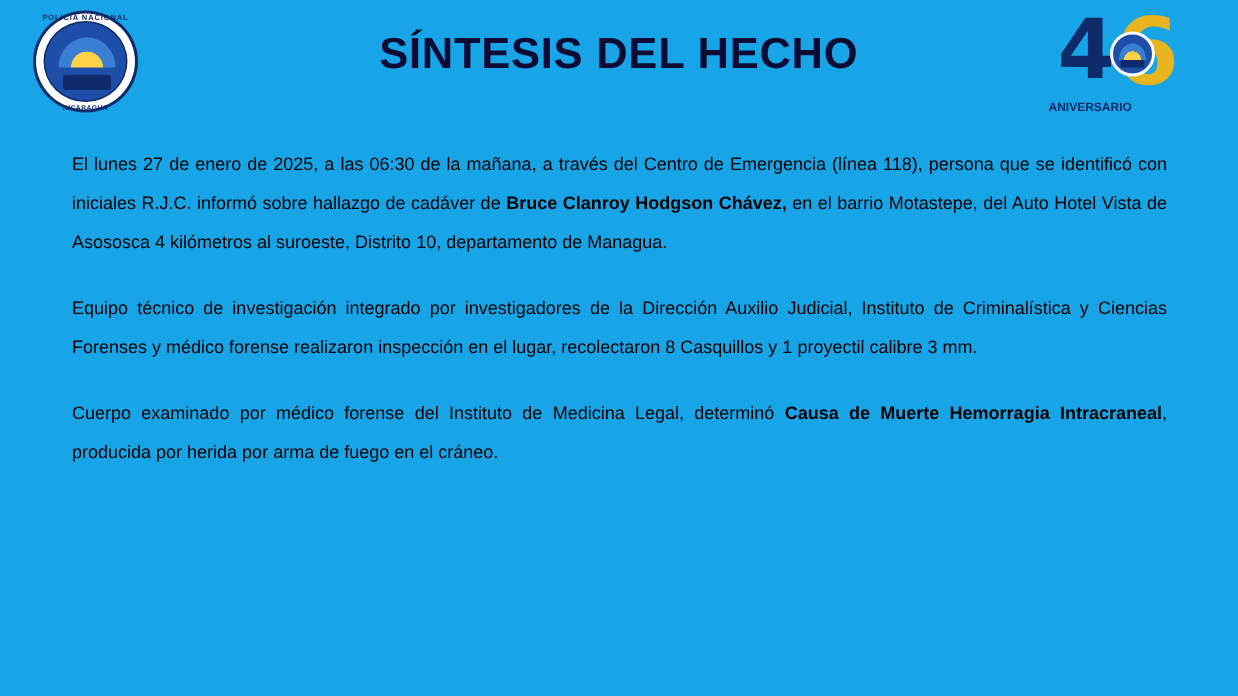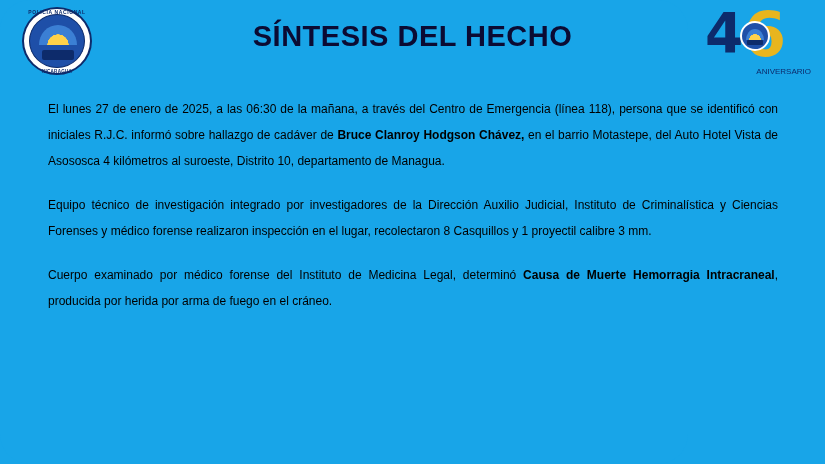--- a/index.html
+++ b/index.html
@@ -176,23 +176,23 @@
     width: 16px;
     height: 5px;
     background: #0d2b6b;
     border-radius: 1px;
   }
   .ann-label {
     position: absolute;
     left: 0;
     bottom: 2px;
     width: 112px;
-    text-align: right;
+    text-align: left;
     font-size: 8px;
-    font-weight: normal;
+    font-weight: bold;
     color: #0d2b6b;
   }
 
   
   .body-text {
     position: absolute;
     top: 84px;
     left: 48px;
     width: 730px;
   }

